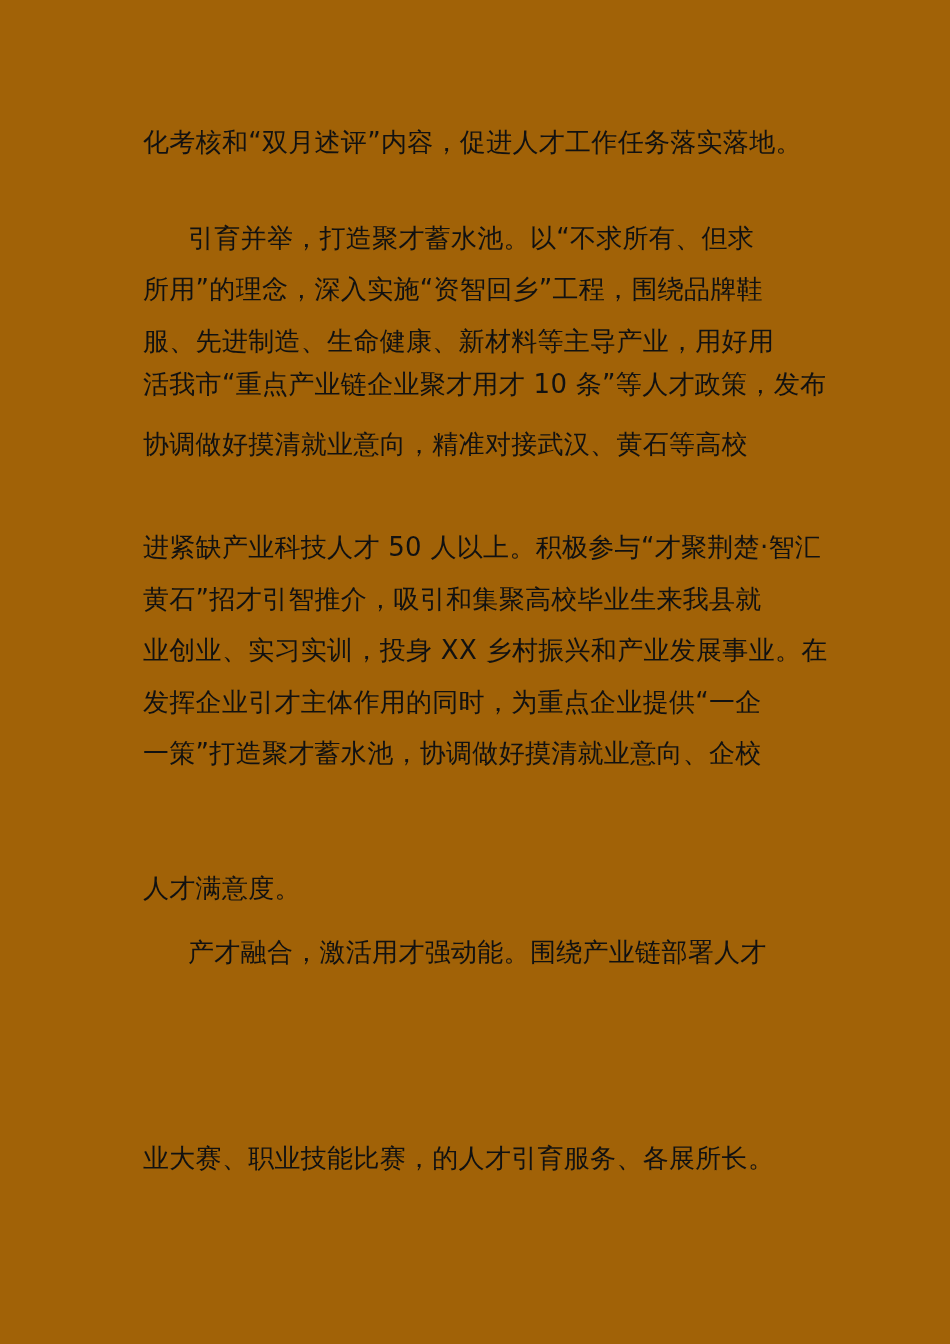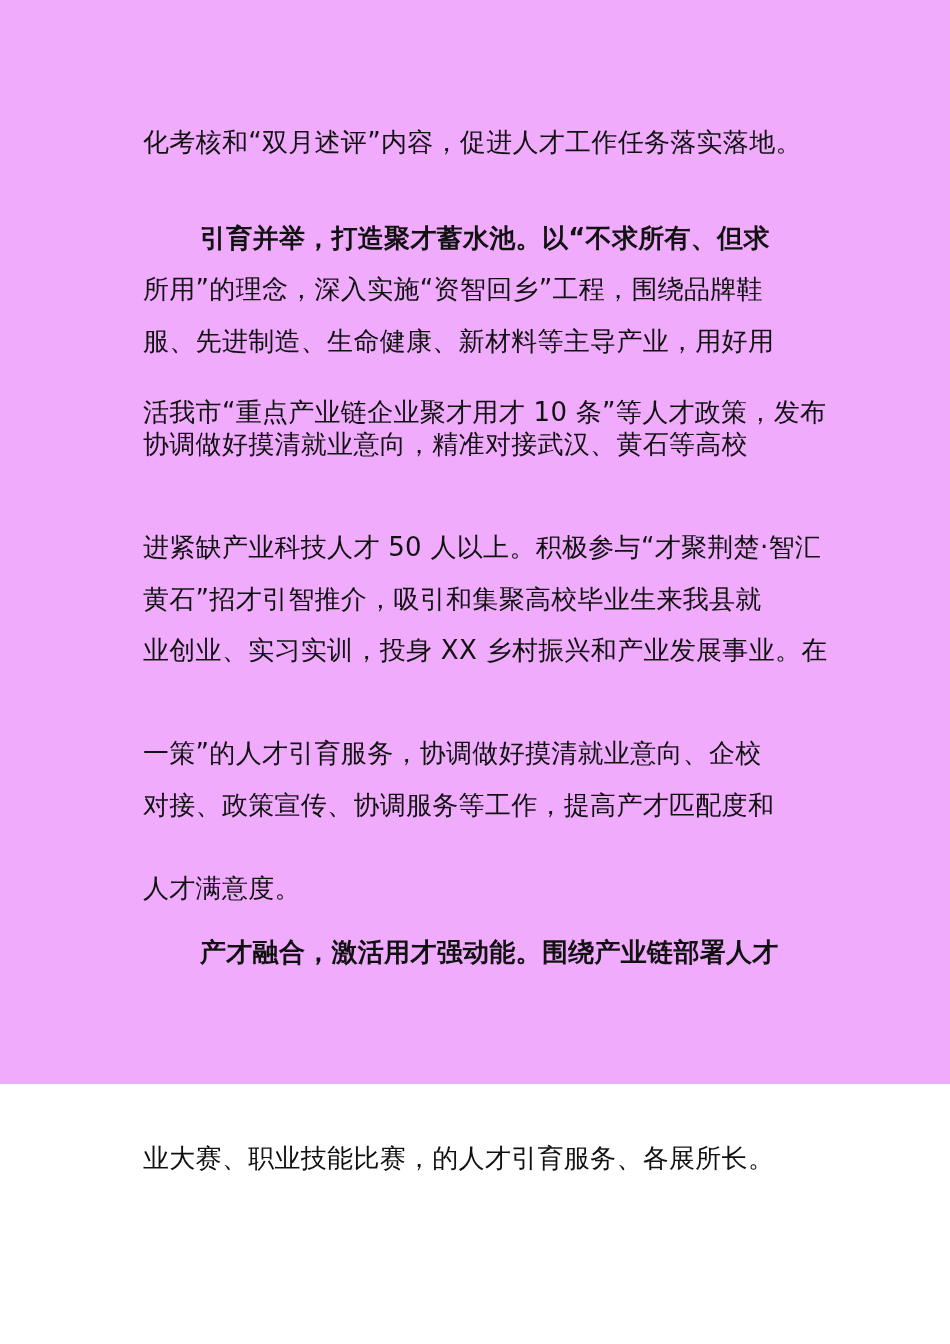--- a/index.html
+++ b/index.html
@@ -13,49 +13,48 @@
       position: relative;
       overflow: hidden;
       font-family: "DejaVu Sans", "Liberation Sans", sans-serif;
       color: #111111;
     }
     .page {
       position: absolute;
       left: 0;
       top: 0;
       width: 950px;
-      height: 1084px;
-      background: #f0abfc;
+      height: 1344px;
+      background: #a16207;
     }
     .line {
       position: absolute;
       left: 143px;
       font-size: 26px;
       line-height: 32px;
       white-space: nowrap;
       letter-spacing: 0.3px;
     }
     .indent {
-      left: 200px;
-      font-weight: bold;
+      left: 188px;
     }
   </style>
 </head>
 <body>
 
 <div class="page">
   <div class="line" style="top:126px">化考核和“双月述评”内容，促进人才工作任务落实落地。</div>
 
   <div class="line indent" style="top:222px">引育并举，打造聚才蓄水池。以“不求所有、但求</div>
   <div class="line" style="top:273px">所用”的理念，深入实施“资智回乡”工程，围绕品牌鞋</div>
   <div class="line" style="top:325px">服、先进制造、生命健康、新材料等主导产业，用好用</div>
-  <div class="line" style="top:396px">活我市“重点产业链企业聚才用才 10 条”等人才政策，发布</div>
+  <div class="line" style="top:368px">活我市“重点产业链企业聚才用才 10 条”等人才政策，发布</div>
   <div class="line" style="top:428px">协调做好摸清就业意向，精准对接武汉、黄石等高校</div>
   <div class="line" style="top:531px">进紧缺产业科技人才 50 人以上。积极参与“才聚荆楚·智汇</div>
   <div class="line" style="top:583px">黄石”招才引智推介，吸引和集聚高校毕业生来我县就</div>
   <div class="line" style="top:634px">业创业、实习实训，投身 XX 乡村振兴和产业发展事业。在</div>
-  <div class="line" style="top:737px">一策”的人才引育服务，协调做好摸清就业意向、企校</div>
-  <div class="line" style="top:789px">对接、政策宣传、协调服务等工作，提高产才匹配度和</div>
+  <div class="line" style="top:686px">发挥企业引才主体作用的同时，为重点企业提供“一企</div>
+  <div class="line" style="top:737px">一策”打造聚才蓄水池，协调做好摸清就业意向、企校</div>
   <div class="line" style="top:872px">人才满意度。</div>
 
   <div class="line indent" style="top:936px">产才融合，激活用才强动能。围绕产业链部署人才</div>
   <div class="line" style="top:1142px">业大赛、职业技能比赛，的人才引育服务、各展所长。</div>
 </div>
 
 </body></html>

